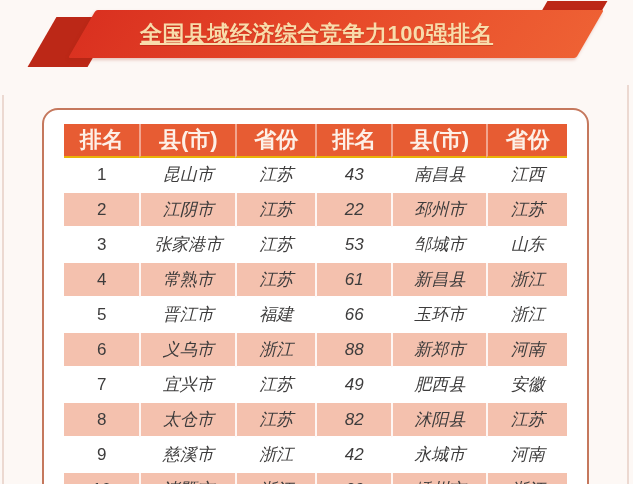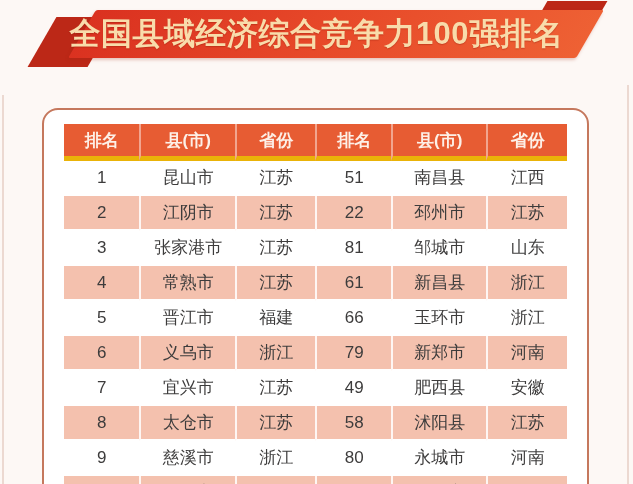--- a/index.html
+++ b/index.html
@@ -25,55 +25,56 @@
   .ribbon {
     position: absolute; left: 52px; top: 10px; width: 508px; height: 48px;
     transform: skewX(-30deg);
     background: linear-gradient(100deg, #da3120 0%, #e74929 48%, #ee6134 100%);
     border-radius: 2px;
     box-shadow: 0 2px 3px rgba(160, 40, 20, 0.25);
   }
   .banner-title {
     position: absolute; left: 0; top: 10px; width: 100%; height: 48px;
     display: flex; align-items: center; justify-content: center;
-    color: #f8dcab; font-size: 31px; font-weight: bold; letter-spacing: 0.5px;
+    color: #f8dcab; font-size: 22px; font-weight: bold; letter-spacing: 0.5px;
     text-shadow: 0 1px 1px rgba(140, 25, 10, 0.35);
     white-space: nowrap;
+    text-decoration: underline;
   }
 
   
   .card {
     position: absolute; left: 42px; top: 108px; width: 547px; height: 392px;
     box-sizing: border-box;
     background: #ffffff;
     border: 2px solid #c5785d;
     border-radius: 16px;
   }
   table.rank-table {
     width: 503px; margin: 14px auto 0;
     border-collapse: separate; border-spacing: 0;
     table-layout: fixed;
   }
   .rank-table col.c-rank   { width: 15%; }
   .rank-table col.c-county { width: 19%; }
   .rank-table col.c-prov   { width: 16%; }
   .rank-table th {
     background: #e75c33; color: #fdf0e7;
-    font-size: 17px; font-weight: bold;
+    font-size: 22px; font-weight: bold;
     height: 30px; text-align: center;
-    border-bottom: 5px solid #eab308;
+    border-bottom: 2px solid #eab308;
   }
   .rank-table th + th { border-left: 2px solid rgba(255,255,255,0.45); }
   .rank-table td {
     font-size: 17px; color: #3d3c3c;
     height: 31px; text-align: center;
     border-bottom: 2px solid #ffffff;
     background: #ffffff;
   }
-  .rank-table td + td { border-left: 2px solid rgba(255,255,255,0.85); }
+  .rank-table td + td { border-left: 2px solid rgba(255,255,255,0.85); font-style: italic; }
   .rank-table tr.pink td { background: #f4c1ae; }
 </style>
 </head>
 <body>
 
 <div class="edge-line left"></div>
 <div class="edge-line right"></div>
 
 <div class="banner">
   <div class="fold fold-left"></div>
@@ -100,37 +101,37 @@
           <th>排名</th>
           <th>县(市)</th>
           <th>省份</th>
         </tr>
     </thead>
     <tbody>
         <tr class="white">
           <td>1</td>
           <td>昆山市</td>
           <td>江苏</td>
-          <td>51</td>
+          <td>43</td>
           <td>南昌县</td>
           <td>江西</td>
         </tr>
         <tr class="pink">
           <td>2</td>
           <td>江阴市</td>
           <td>江苏</td>
           <td>22</td>
           <td>邳州市</td>
           <td>江苏</td>
         </tr>
         <tr class="white">
           <td>3</td>
           <td>张家港市</td>
           <td>江苏</td>
-          <td>81</td>
+          <td>53</td>
           <td>邹城市</td>
           <td>山东</td>
         </tr>
         <tr class="pink">
           <td>4</td>
           <td>常熟市</td>
           <td>江苏</td>
           <td>61</td>
           <td>新昌县</td>
           <td>浙江</td>
@@ -140,45 +141,45 @@
           <td>晋江市</td>
           <td>福建</td>
           <td>66</td>
           <td>玉环市</td>
           <td>浙江</td>
         </tr>
         <tr class="pink">
           <td>6</td>
           <td>义乌市</td>
           <td>浙江</td>
-          <td>79</td>
+          <td>88</td>
           <td>新郑市</td>
           <td>河南</td>
         </tr>
         <tr class="white">
           <td>7</td>
           <td>宜兴市</td>
           <td>江苏</td>
           <td>49</td>
           <td>肥西县</td>
           <td>安徽</td>
         </tr>
         <tr class="pink">
           <td>8</td>
           <td>太仓市</td>
           <td>江苏</td>
-          <td>58</td>
+          <td>82</td>
           <td>沭阳县</td>
           <td>江苏</td>
         </tr>
         <tr class="white">
           <td>9</td>
           <td>慈溪市</td>
           <td>浙江</td>
-          <td>80</td>
+          <td>42</td>
           <td>永城市</td>
           <td>河南</td>
         </tr>
         <tr class="pink">
           <td>10</td>
           <td>诸暨市</td>
           <td>浙江</td>
           <td>60</td>
           <td>嵊州市</td>
           <td>浙江</td>

